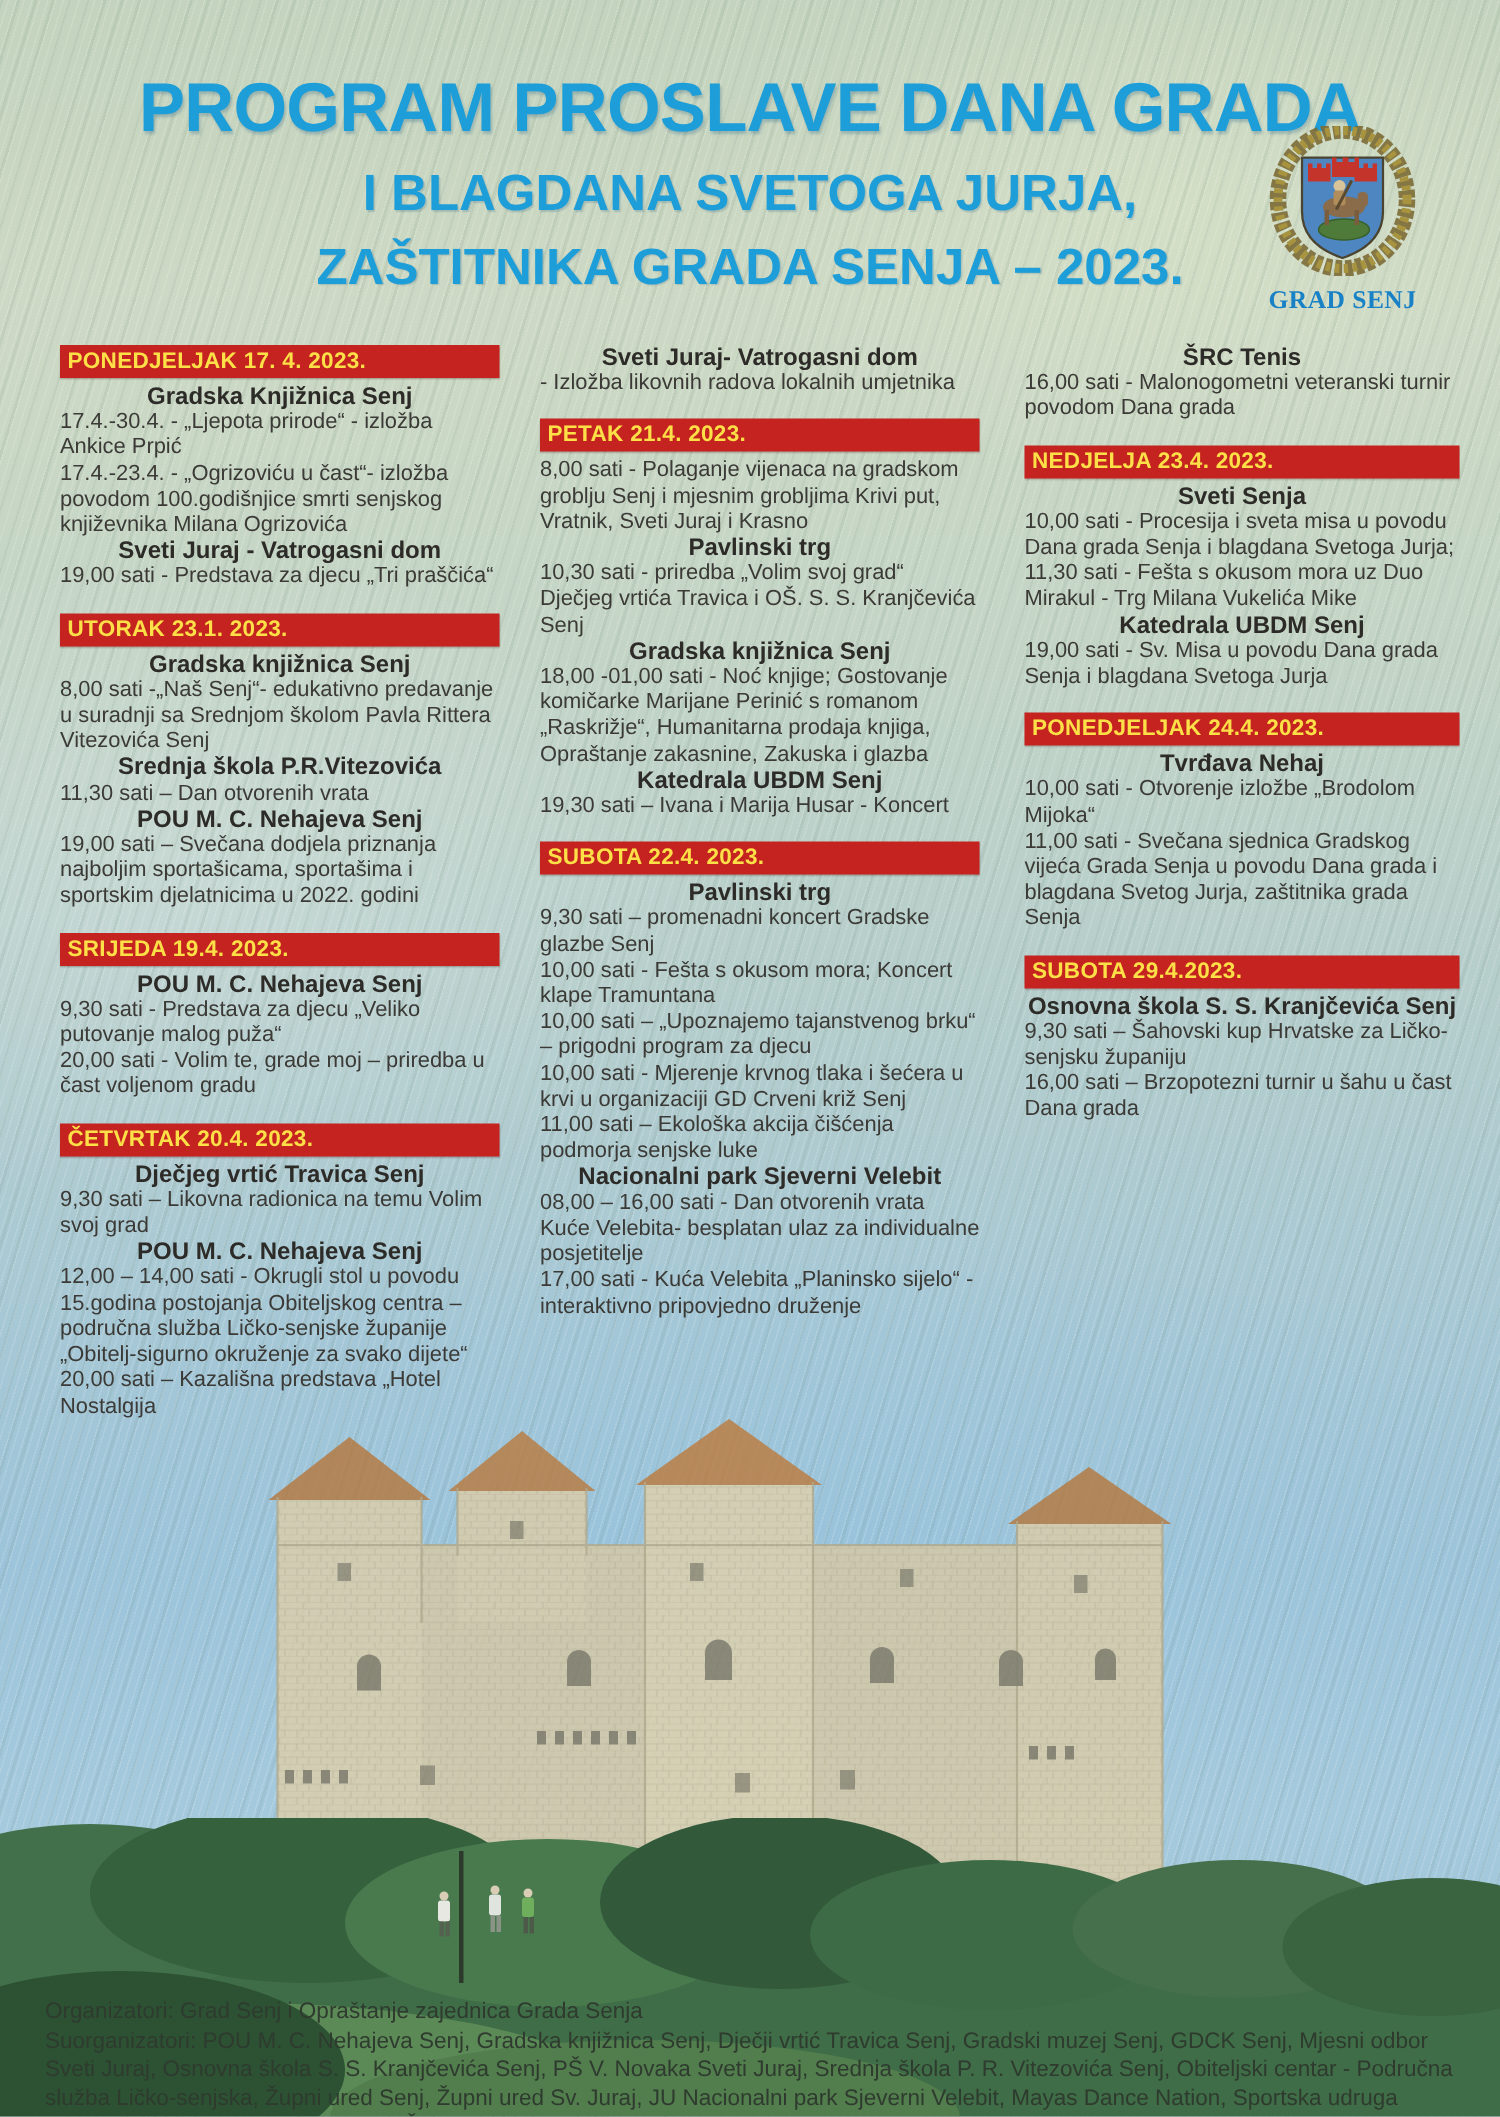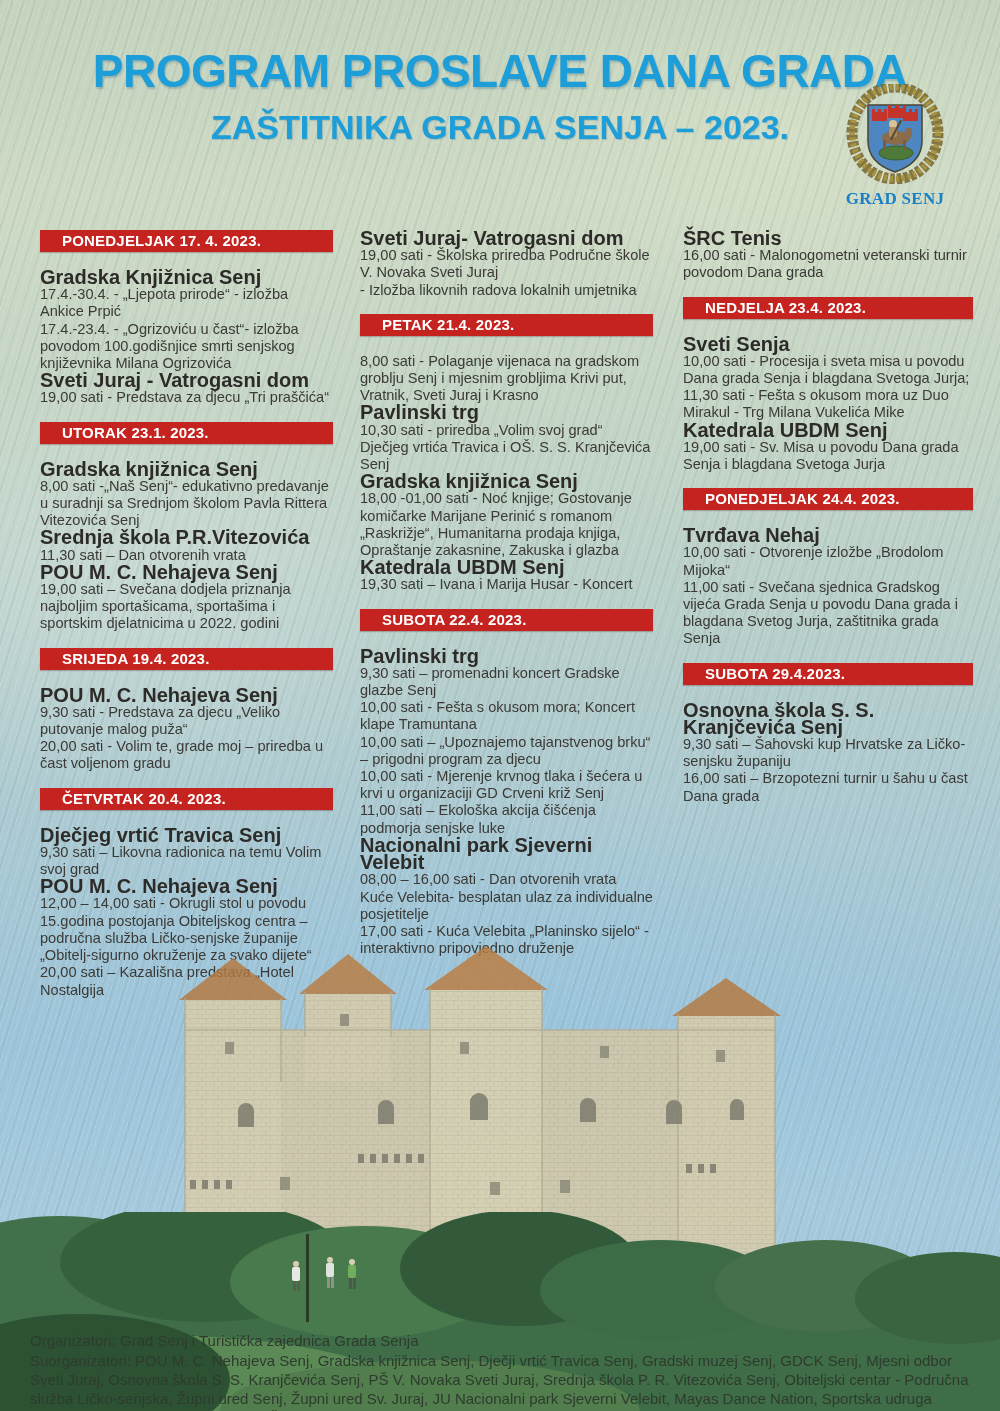--- a/index.html
+++ b/index.html
@@ -19,40 +19,41 @@
   .t1{font-size:46px;letter-spacing:-0.5px;text-shadow:1px 2px 2px rgba(30,85,125,0.28);}
   .t2{font-size:34px;margin-top:12px;text-shadow:1px 1px 1px rgba(30,85,125,0.22);}
   .t3{font-size:34px;margin-top:10px;text-shadow:1px 1px 1px rgba(30,85,125,0.22);}
   
   .logo{position:absolute;left:842px;top:84px;width:106px;text-align:center;}
   .logo-label{font-size:17px;font-weight:bold;color:#1981c5;letter-spacing:0.3px;margin-top:1px;font-family:Liberation Serif, serif;}
   
   .col{position:absolute;top:230px;width:293px;}
   #col1{left:40px;} #col2{left:360px;} #col3{left:683px;width:290px;}
   .block{margin-bottom:15px;}
-  .date-bar{background:#c4231f;color:#ffffff;font-size:15px;font-weight:bold;
-            padding:2px 22px 3px;margin-bottom:17px;letter-spacing:0.2px;
+  .date-bar{background:#c4231f;color:#fde047;font-size:15px;font-weight:bold;
+            padding:2px 5px 3px;margin-bottom:4px;letter-spacing:0.2px;
             box-shadow:0 1px 1px rgba(60,20,20,0.25);}
-  .venue{font-weight:bold;color:#2d2b28;font-size:20px;line-height:17.2px;}
+  .venue{font-weight:bold;color:#2d2b28;font-size:16px;line-height:17.2px;text-align:center;}
   .event{color:#3b3a36;font-size:14.6px;line-height:17.2px;}
   
   .fortress{position:absolute;left:130px;top:942px;width:700px;height:320px;opacity:0.82;}
   .veg{position:absolute;left:0;top:1212px;width:1000px;height:199px;}
   
   .footer{position:absolute;left:30px;top:1331px;width:948px;color:#2e3b2e;z-index:5;}
   .footer .f1{font-size:15px;line-height:19px;margin-bottom:1px;}
   .footer .f2{font-size:15px;line-height:19px;}
 </style>
 </head>
 <body>
 
 <div class="poster">
 
   <div class="title">
     <div class="t1">PROGRAM PROSLAVE DANA GRADA</div>
+    <div class="t2">I BLAGDANA SVETOGA JURJA,</div>
     <div class="t3">ZAŠTITNIKA GRADA SENJA – 2023.</div>
   </div>
 
   <div class="logo">
     <svg width="100" height="100" viewBox="0 0 96 100">
       <ellipse cx="48" cy="49" rx="43" ry="46" fill="none" stroke="#7c6b36" stroke-width="11" stroke-dasharray="5 2" opacity="0.9"></ellipse>
       <ellipse cx="48" cy="49" rx="43" ry="46" fill="none" stroke="#a8943f" stroke-width="6" stroke-dasharray="3 3"></ellipse>
       <path d="M21 21 H75 V57 Q75 79 48 88 Q21 79 21 57 Z" fill="#4d86c0" stroke="#4a4430" stroke-width="1.5"></path>
       <g fill="#c5342b">
         <path d="M25 37 V25 h3 v3 h3 v-3 h3 v3 h3 v-3 h3 v12 Z"></path>
@@ -102,21 +103,20 @@
         <div class="venue">Dječjeg vrtić Travica Senj</div>
         <div class="event">9,30 sati – Likovna radionica na temu Volim svoj grad</div>
         <div class="venue">POU M. C. Nehajeva Senj</div>
         <div class="event">12,00 – 14,00 sati - Okrugli stol u povodu 15.godina postojanja Obiteljskog centra – područna služba Ličko-senjske županije „Obitelj-sigurno okruženje za svako dijete“</div>
         <div class="event">20,00 sati – Kazališna predstava „Hotel Nostalgija</div>
       </div>
     </div>
   <div class="col" id="col2">
       <div class="block">
         <div class="venue">Sveti Juraj- Vatrogasni dom</div>
-        <div class="event">19,00 sati - Školska priredba Područne škole V. Novaka Sveti Juraj</div>
         <div class="event">- Izložba likovnih radova lokalnih umjetnika</div>
       </div>
       <div class="block">
         <div class="date-bar">PETAK 21.4. 2023.</div>
         <div class="event">8,00 sati -  Polaganje vijenaca na gradskom groblju Senj i mjesnim grobljima Krivi put, Vratnik, Sveti Juraj i Krasno</div>
         <div class="venue">Pavlinski trg</div>
         <div class="event">10,30 sati - priredba „Volim svoj grad“ Dječjeg vrtića Travica i OŠ. S. S. Kranjčevića Senj</div>
         <div class="venue">Gradska knjižnica Senj</div>
         <div class="event">18,00 -01,00 sati - Noć knjige; Gostovanje komičarke Marijane Perinić s romanom „Raskrižje“, Humanitarna prodaja knjiga, Opraštanje zakasnine, Zakuska i glazba</div>
         <div class="venue">Katedrala UBDM Senj</div>
@@ -261,17 +261,17 @@
       <rect x="327" y="65" width="3" height="11" fill="#8a9486"></rect>
         <rect x="331" y="65" width="3" height="11" fill="#8a9486"></rect>
       <circle cx="352" cy="50" r="3" fill="#d9cdb5"></circle>
         <rect x="348" y="53" width="8" height="13" rx="2" fill="#6fae5d"></rect>
       <rect x="349" y="66" width="3" height="11" fill="#4e5a49"></rect>
         <rect x="353" y="66" width="3" height="11" fill="#4e5a49"></rect>
     </g>
   </svg>
 
   <div class="footer">
-    <div class="f1">Organizatori: Grad Senj i Turistička zajednica Grada Senja</div>
+    <div class="f1">Organizatori: Grad Senj i Opraštanje zajednica Grada Senja</div>
     <div class="f2">Suorganizatori: POU M. C. Nehajeva Senj, Gradska knjižnica Senj, Dječji vrtić Travica Senj, Gradski muzej Senj, GDCK Senj, Mjesni odbor Sveti Juraj, Osnovna škola S. S. Kranjčevića Senj, PŠ V. Novaka Sveti Juraj, Srednja škola P. R. Vitezovića Senj, Obiteljski centar  - Područna služba Ličko-senjska, Župni ured Senj, Župni ured Sv. Juraj, JU Nacionalni park Sjeverni Velebit, Mayas Dance Nation, Sportska udruga rekreacijski klub „Veterani 79“ Senj, Šahovski klub Velebit Senj.</div>
   </div>
 
 </div>
 
 </body></html>

